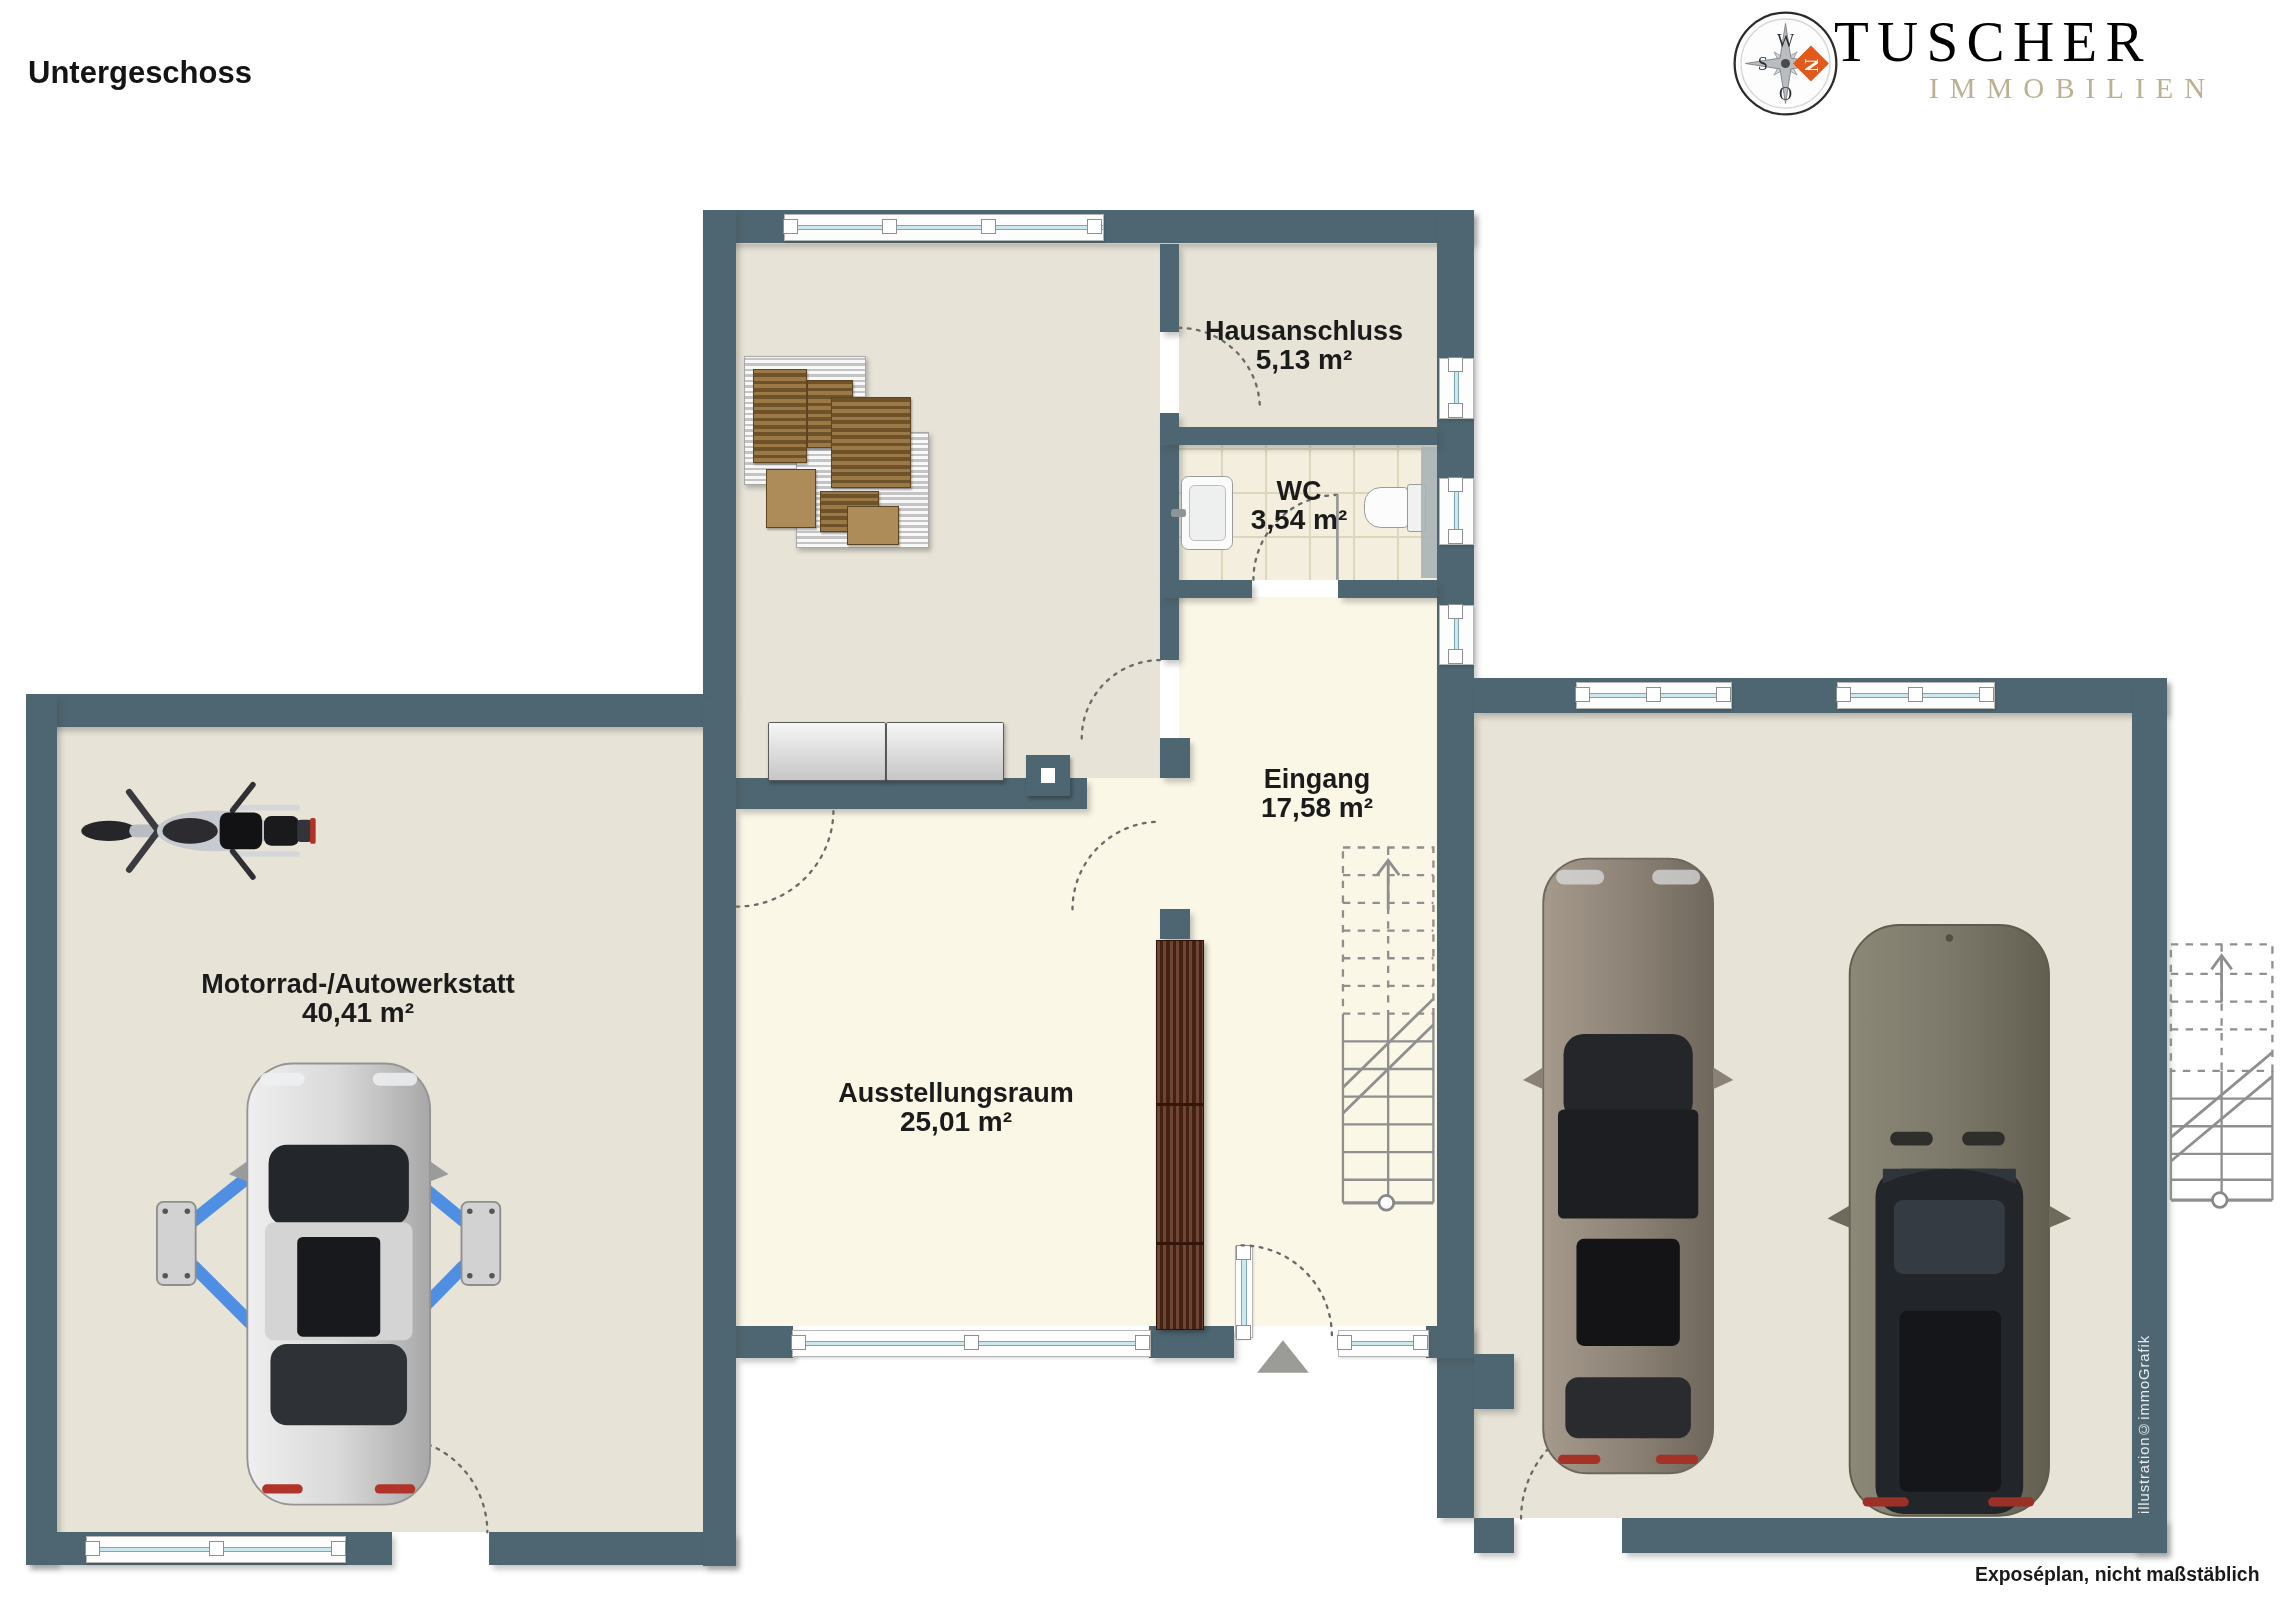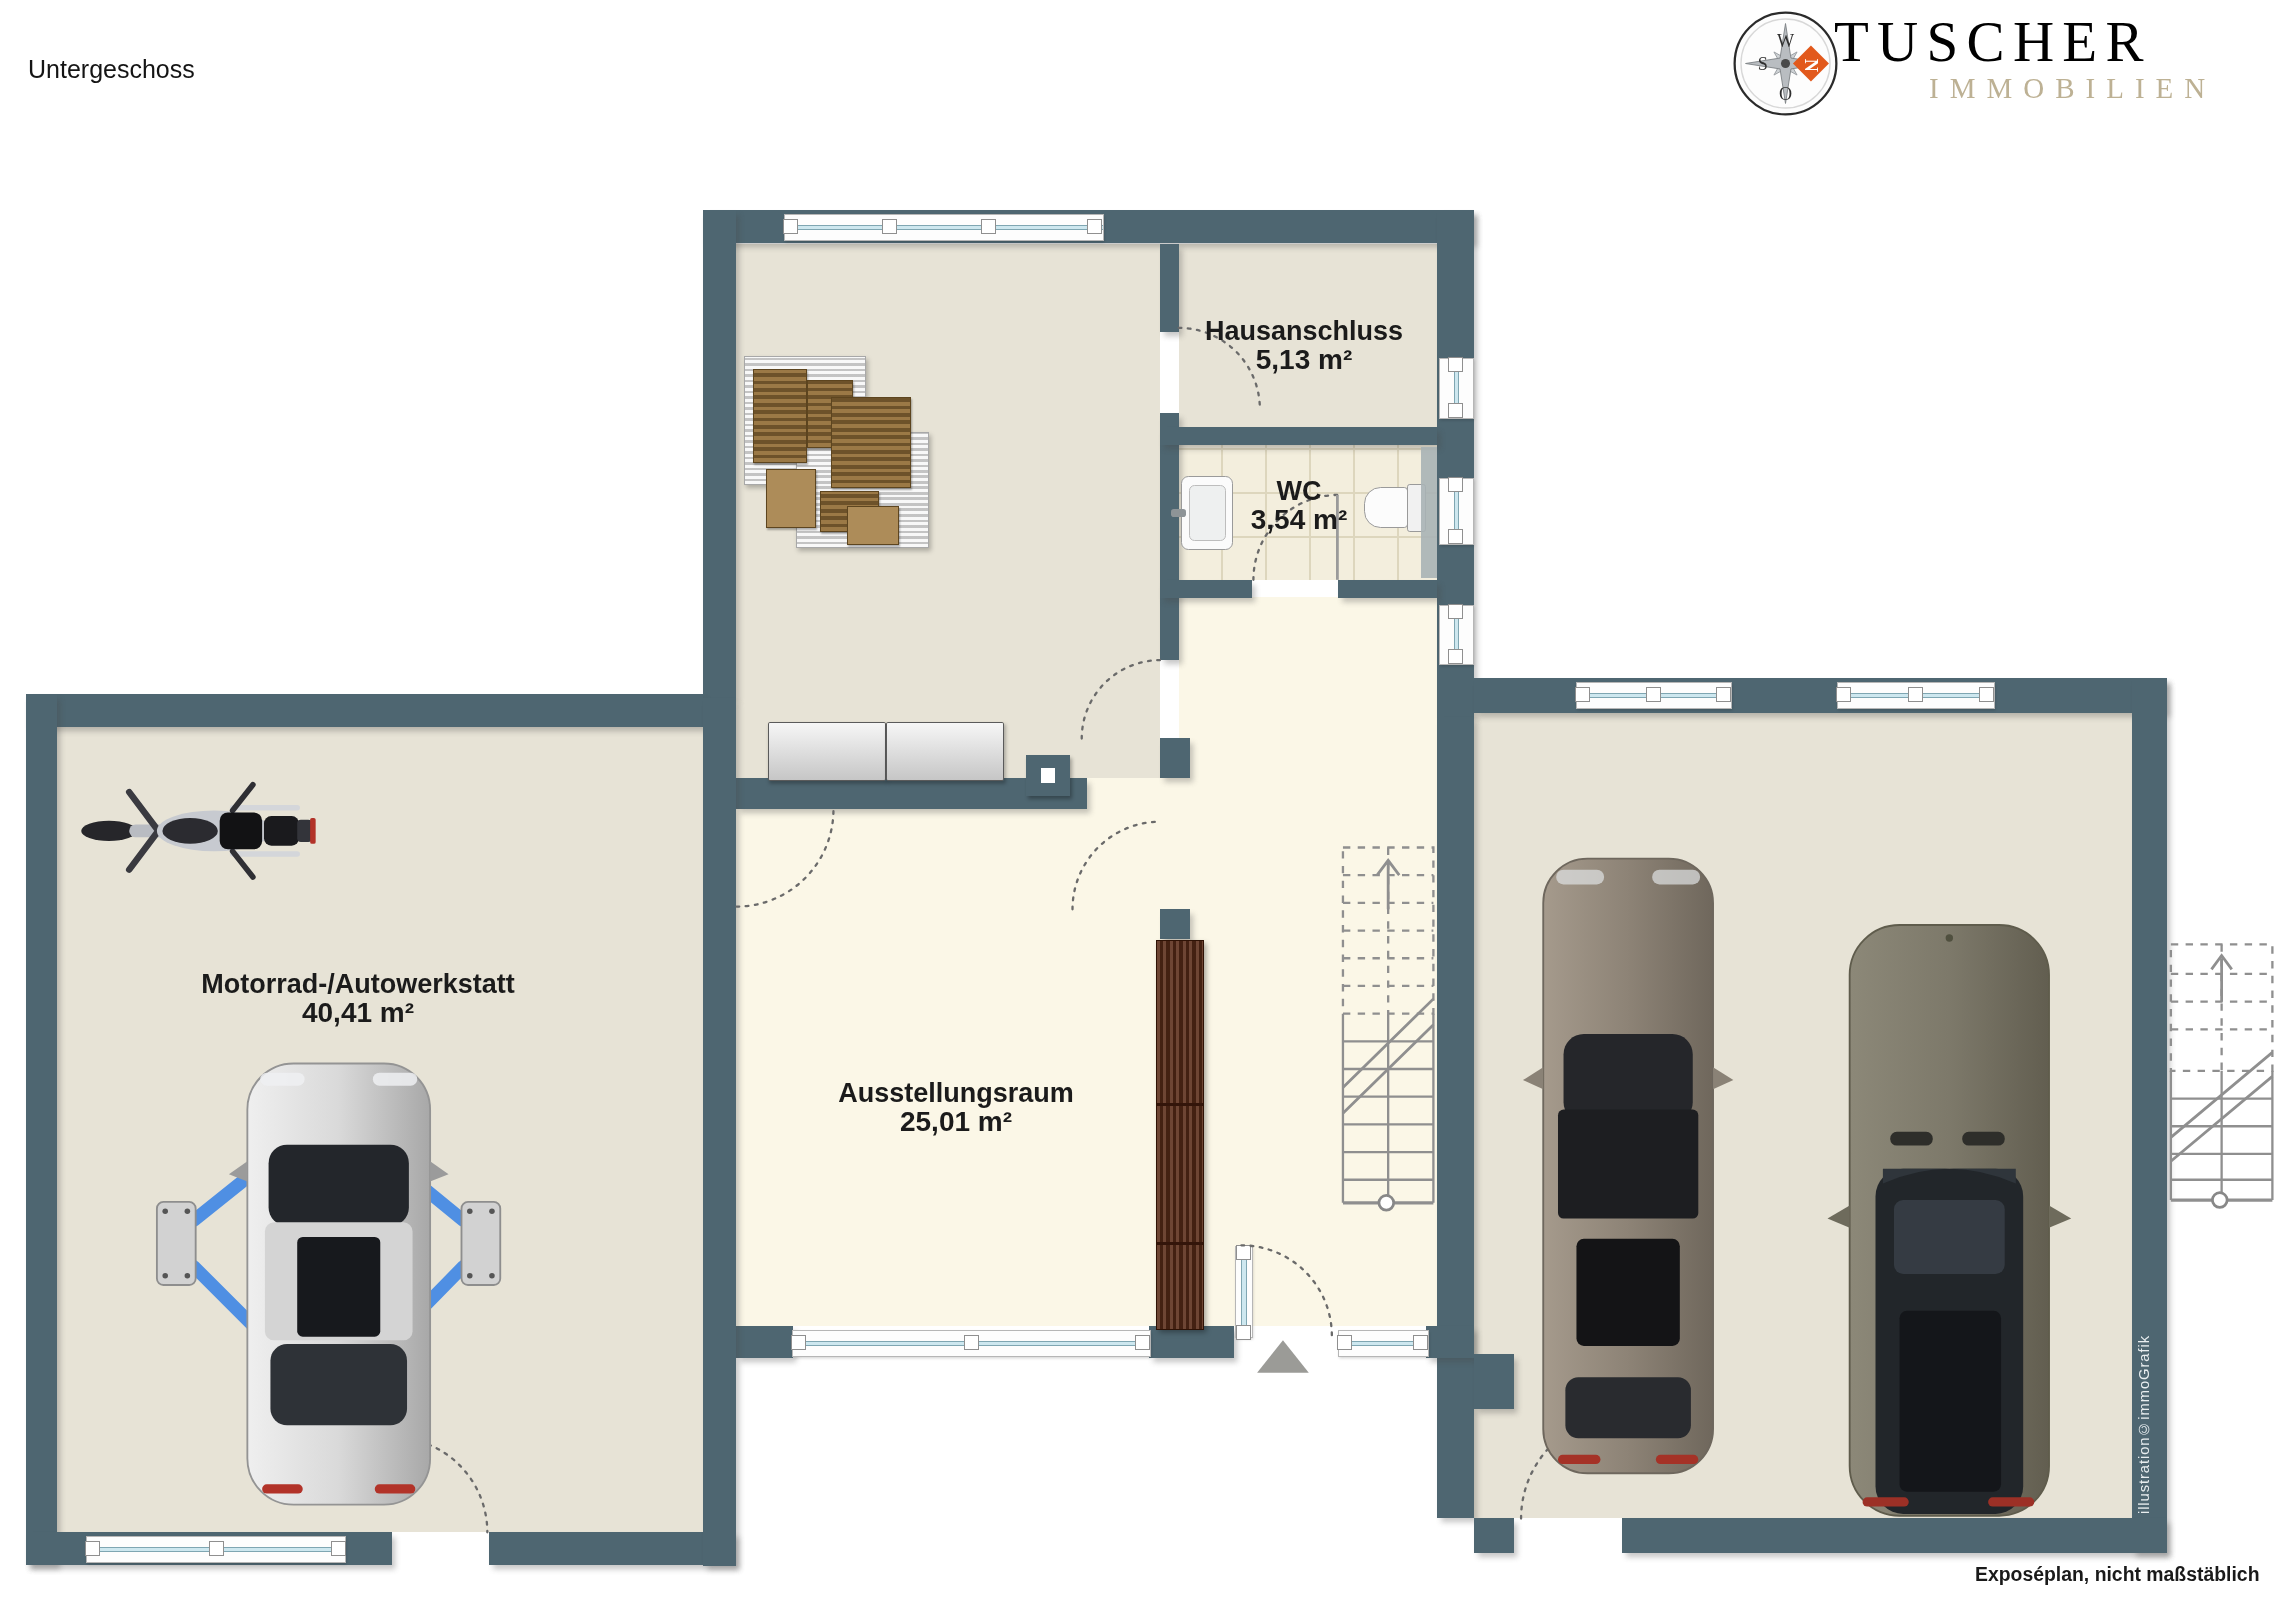--- a/index.html
+++ b/index.html
@@ -1,18 +1,18 @@
 <!DOCTYPE html>
 <html style="font-size:14.8px"><head>
 <meta charset="utf-8">
 <style>
   html,body{margin:0;padding:0;background:#ffffff;}
   .canvas{position:relative;width:2289px;height:1623px;background:#ffffff;overflow:hidden;
           font-family:"Liberation Sans",sans-serif;}
-  .page-title{position:absolute;left:28px;top:55px;font-size:25px;font-weight:normal;color:#141414;z-index:7;}
+  .page-title{position:absolute;left:28px;top:55px;font-size:31px;font-weight:bold;color:#141414;z-index:7;}
   .brand-name{position:absolute;left:1834px;top:9.2px;font-family:"Liberation Serif",serif;
               font-size:57px;letter-spacing:8.3px;color:#000000;z-index:7;}
   .brand-sub{position:absolute;left:1929px;top:72px;font-family:"Liberation Serif",serif;
              font-size:29px;letter-spacing:11px;color:#bdb194;z-index:7;}
   .compass{position:absolute;left:1731px;top:9.2px;width:109px;height:109px;z-index:7;}
   .floor{position:absolute;z-index:1;}
   .f-beige{background:#e7e3d6;}
   .f-cream{background:#fbf7e7;}
   .f-tile{background:#f3eedd;
      background-image:repeating-linear-gradient(0deg,transparent 0 42px,#ddd6bd 42px 44px),
@@ -330,20 +330,24 @@
     <div class="room-area">40,41 m²</div>
   </div>
   <div class="room-label" style="left:1304px;top:316px;">
     <div class="room-name">Hausanschluss</div>
     <div class="room-area">5,13 m²</div>
   </div>
   <div class="room-label" style="left:1299px;top:476px;">
     <div class="room-name">WC</div>
     <div class="room-area">3,54 m²</div>
   </div>
+  <div class="room-label" style="left:1317px;top:764px;">
+    <div class="room-name">Eingang</div>
+    <div class="room-area">17,58 m²</div>
+  </div>
   <div class="room-label" style="left:956px;top:1078px;">
     <div class="room-name">Ausstellungsraum</div>
     <div class="room-area">25,01 m²</div>
   </div>
 
   <div class="footer-note">Exposéplan, nicht maßstäblich</div>
   <div class="credit">illustration©immoGrafik</div>
 
 </div>
 

